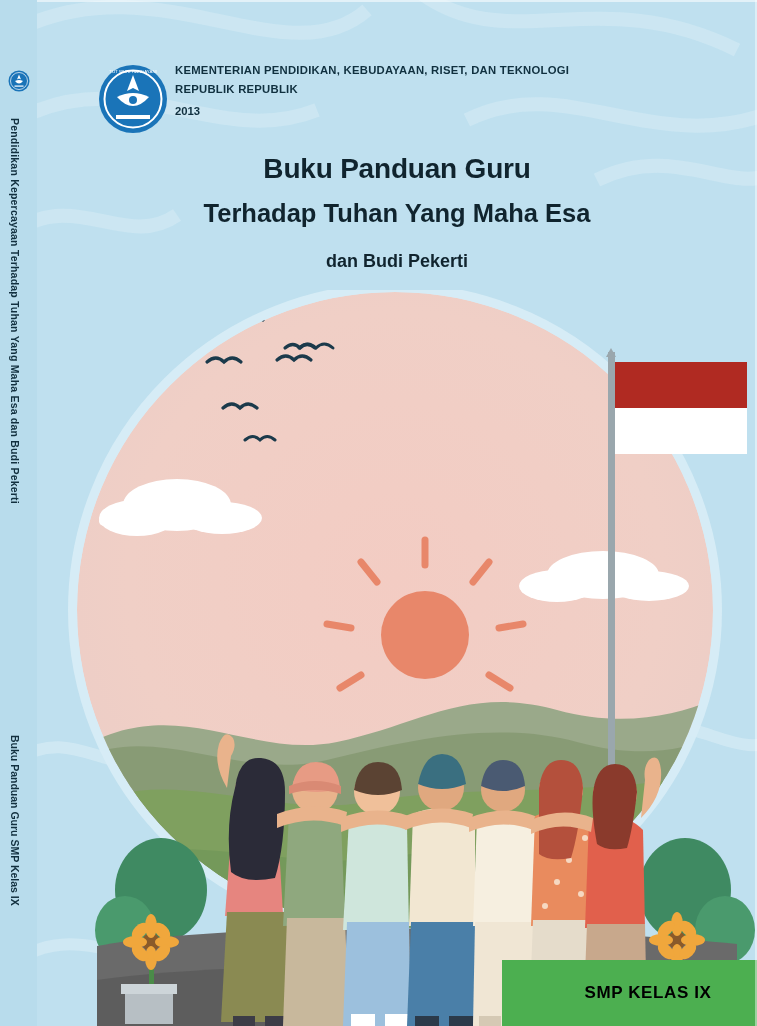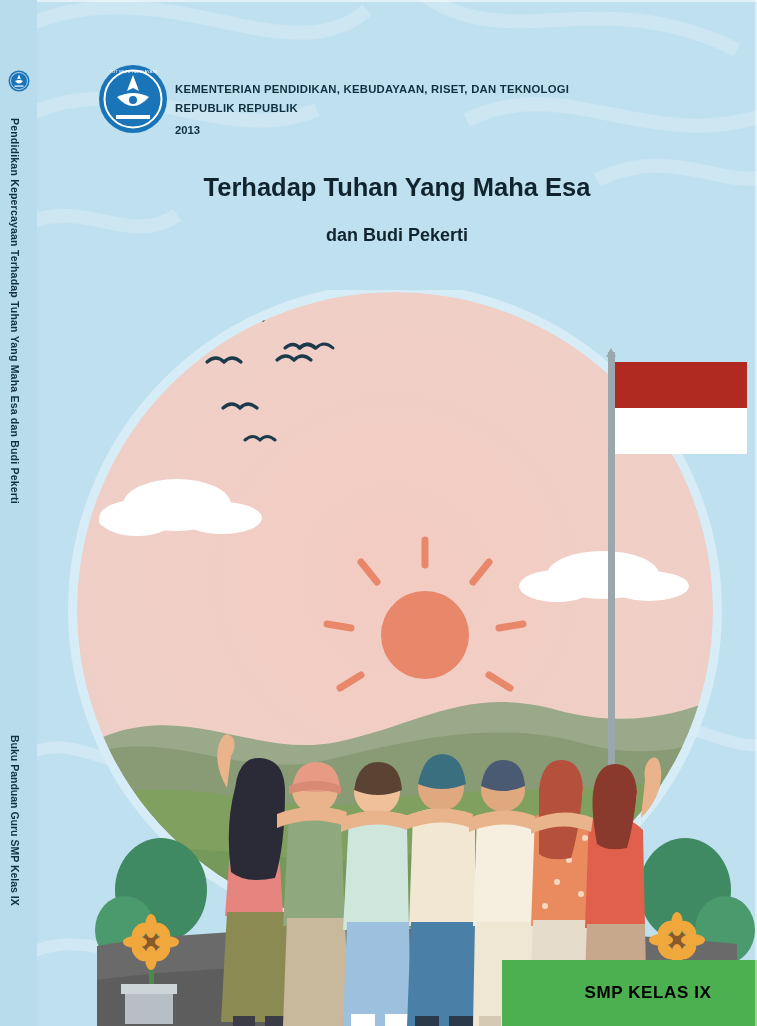--- a/index.html
+++ b/index.html
@@ -65,21 +65,21 @@
   }
   .cover-bg-swirls { position: absolute; inset: 0; }
   
   .kemdik-logo {
     position: absolute;
     left: 60px; top: 63px;
     width: 72px; height: 72px;
   }
   .ministry-block {
     position: absolute;
-    left: 138px; top: 80px;
+    left: 138px; top: 61px;
     width: 520px;
     color: #10303f;
   }
   .ministry-line {
     font-size: 11.3px;
     font-weight: bold;
     letter-spacing: 0.25px;
     line-height: 19px;
     color: #10303f;
   }
@@ -107,21 +107,21 @@
     font-size: 38.5px;
     font-weight: bold;
     letter-spacing: -0.6px;
     line-height: 46px;
     margin-top: 2px;
   }
   .t-sub1 {
     font-size: 25.5px;
     font-weight: bold;
     line-height: 34px;
-    margin-top: 18px;
+    margin-top: 10px;
   }
   .t-sub2 {
     font-size: 18px;
     font-weight: bold;
     line-height: 34px;
     margin-top: 14px;
   }
   
   .illus {
     position: absolute;
@@ -201,20 +201,21 @@
       <text x="36" y="10" text-anchor="middle" font-size="4.4" fill="#ffffff" font-family="Liberation Sans, sans-serif">TUT WURI HANDAYANI</text>
     </svg>
 
     <div class="ministry-block">
       <div class="ministry-line">KEMENTERIAN PENDIDIKAN, KEBUDAYAAN, RISET, DAN TEKNOLOGI</div>
       <div class="ministry-line">REPUBLIK REPUBLIK</div>
       <div class="ministry-year">2013</div>
     </div>
 
     <div class="titles">
+      <div class="t-guide">Buku Panduan Guru</div>
       <div class="t-sub1">Terhadap Tuhan Yang Maha Esa</div>
       <div class="t-sub2">dan Budi Pekerti</div>
     </div>
 
     <svg class="illus" viewBox="0 0 720 736">
       <defs>
         <clipPath id="circleClip">
           <circle cx="358" cy="320" r="318"></circle>
         </clipPath>
         <linearGradient id="sunsetGrad" x1="0" y1="0" x2="0" y2="1">

